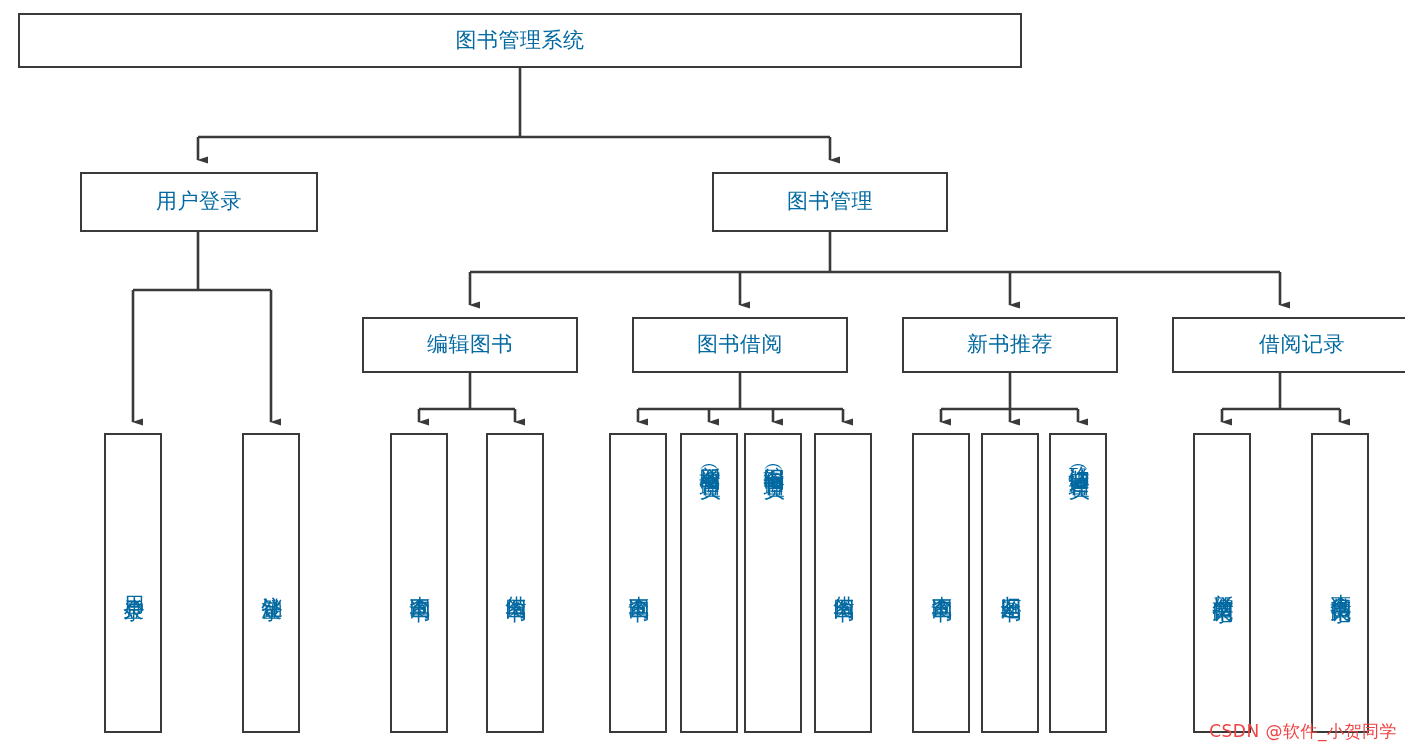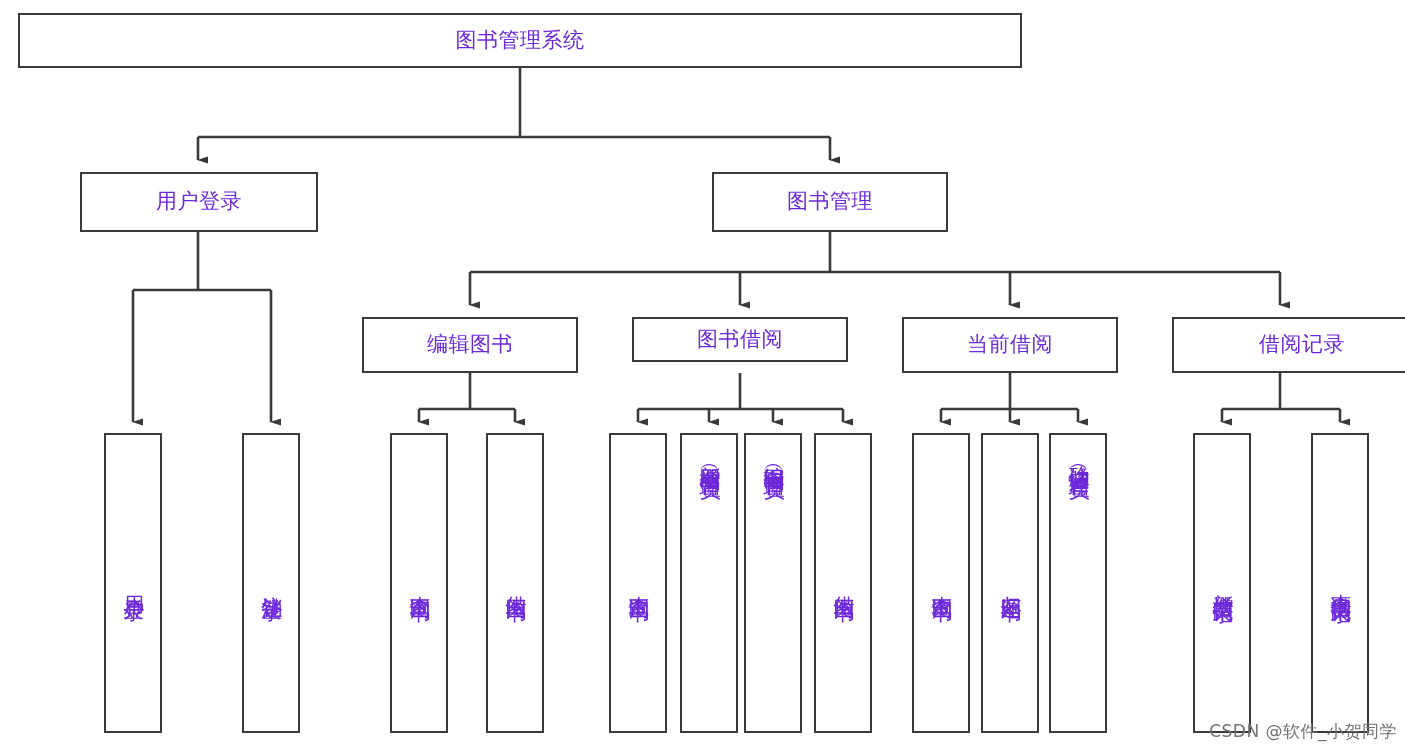--- a/index.html
+++ b/index.html
@@ -30,21 +30,21 @@
     position: absolute;
     box-sizing: border-box;
     border: 2px solid #3a3a3a;
     background: #ffffff;
     display: flex;
     align-items: center;
     justify-content: center;
     z-index: 2;
   }
   .node .label {
-    color: #6d28d9;
+    color: #0369a1;
     font-size: 21px;
     line-height: 1.12;
     letter-spacing: 0.5px;
     white-space: nowrap;
     text-align: left;
   }
   
   .node.horiz .label {
     writing-mode: horizontal-tb;
   }
@@ -63,21 +63,21 @@
     white-space: nowrap;
   }
   .node.vert.centered {
     align-items: center;
     padding-top: 0;
   }
   #watermark {
     position: absolute;
     right: 8px;
     bottom: 4px;
-    color: #737373;
+    color: #ef4444;
     font-size: 17px;
     letter-spacing: 0.5px;
     z-index: 5;
     white-space: nowrap;
   }
 </style>
 </head>
 <body>
 
 <div id="canvas">
@@ -141,26 +141,26 @@
   </div>
 
   <div class="node horiz" style="left:712px; top:172px; width:236px; height:60px;">
     <span class="label">图书管理</span>
   </div>
 
   <div class="node horiz" style="left:362px; top:317px; width:216px; height:56px;">
     <span class="label">编辑图书</span>
   </div>
 
-  <div class="node horiz" style="left:632px; top:317px; width:216px; height:45px;">
+  <div class="node horiz" style="left:632px; top:317px; width:216px; height:56px;">
     <span class="label">图书借阅</span>
   </div>
 
   <div class="node horiz" style="left:902px; top:317px; width:216px; height:56px;">
-    <span class="label">当前借阅</span>
+    <span class="label">新书推荐</span>
   </div>
 
   <div class="node horiz" style="left:1172px; top:317px; width:260px; height:56px;">
     <span class="label">借阅记录</span>
   </div>
 
   <div class="node vert centered" style="left:104px; top:433px; width:58px; height:300px;">
     <span class="label">用户登录</span>
   </div>
 

